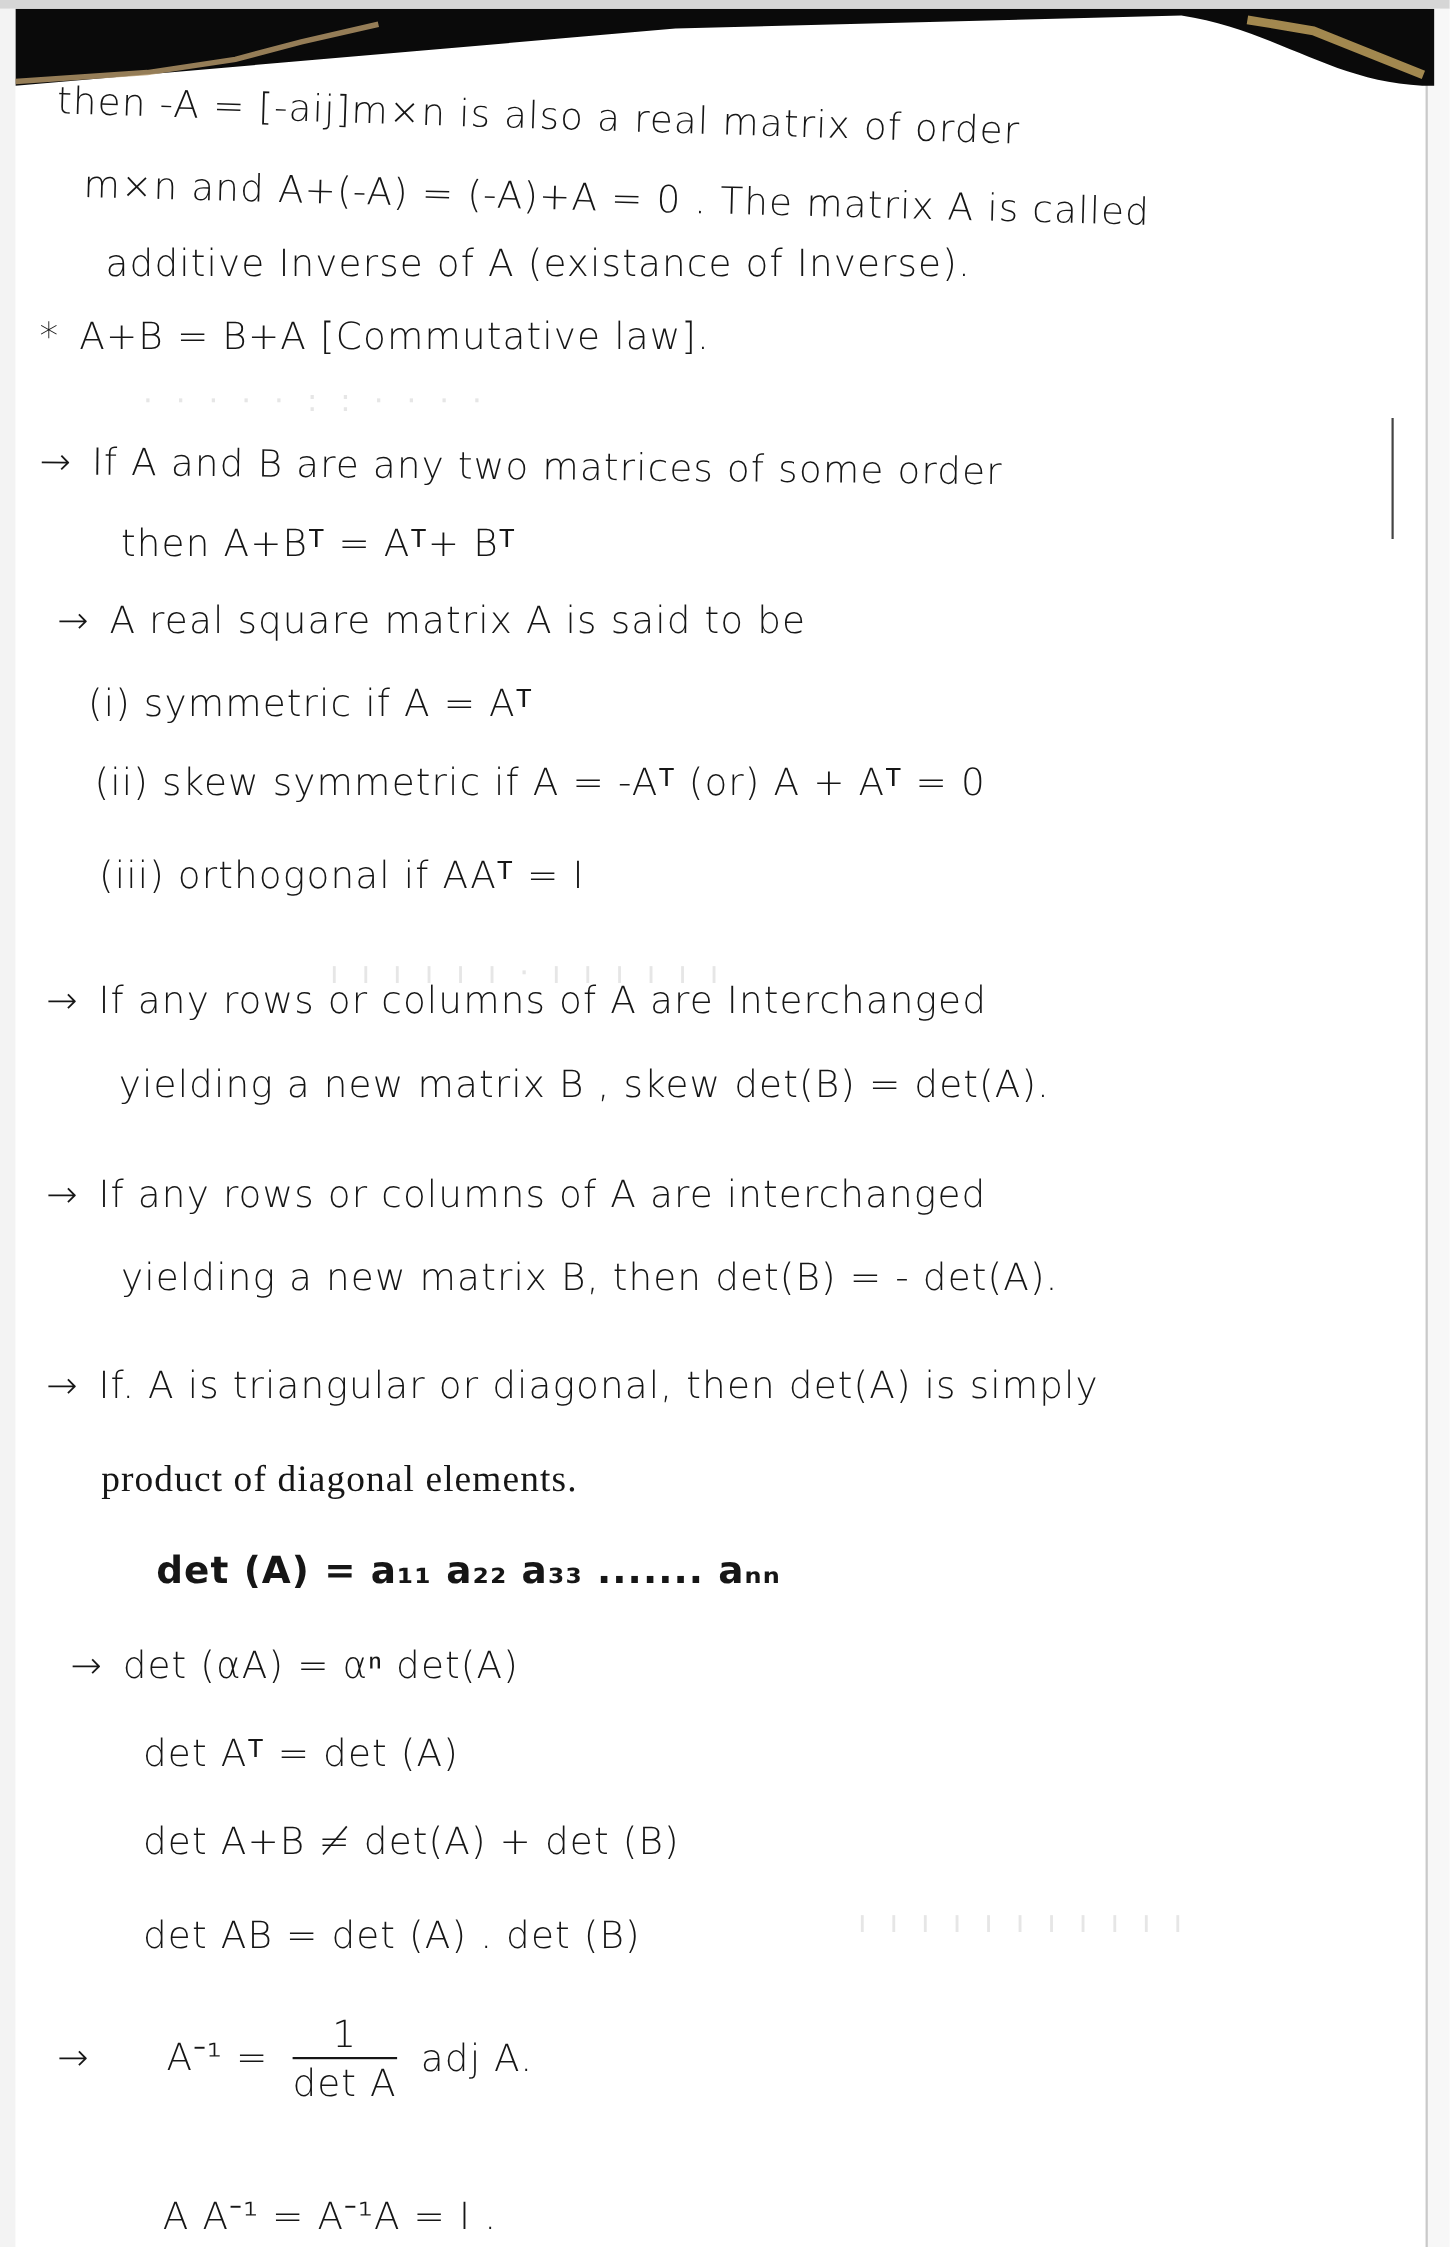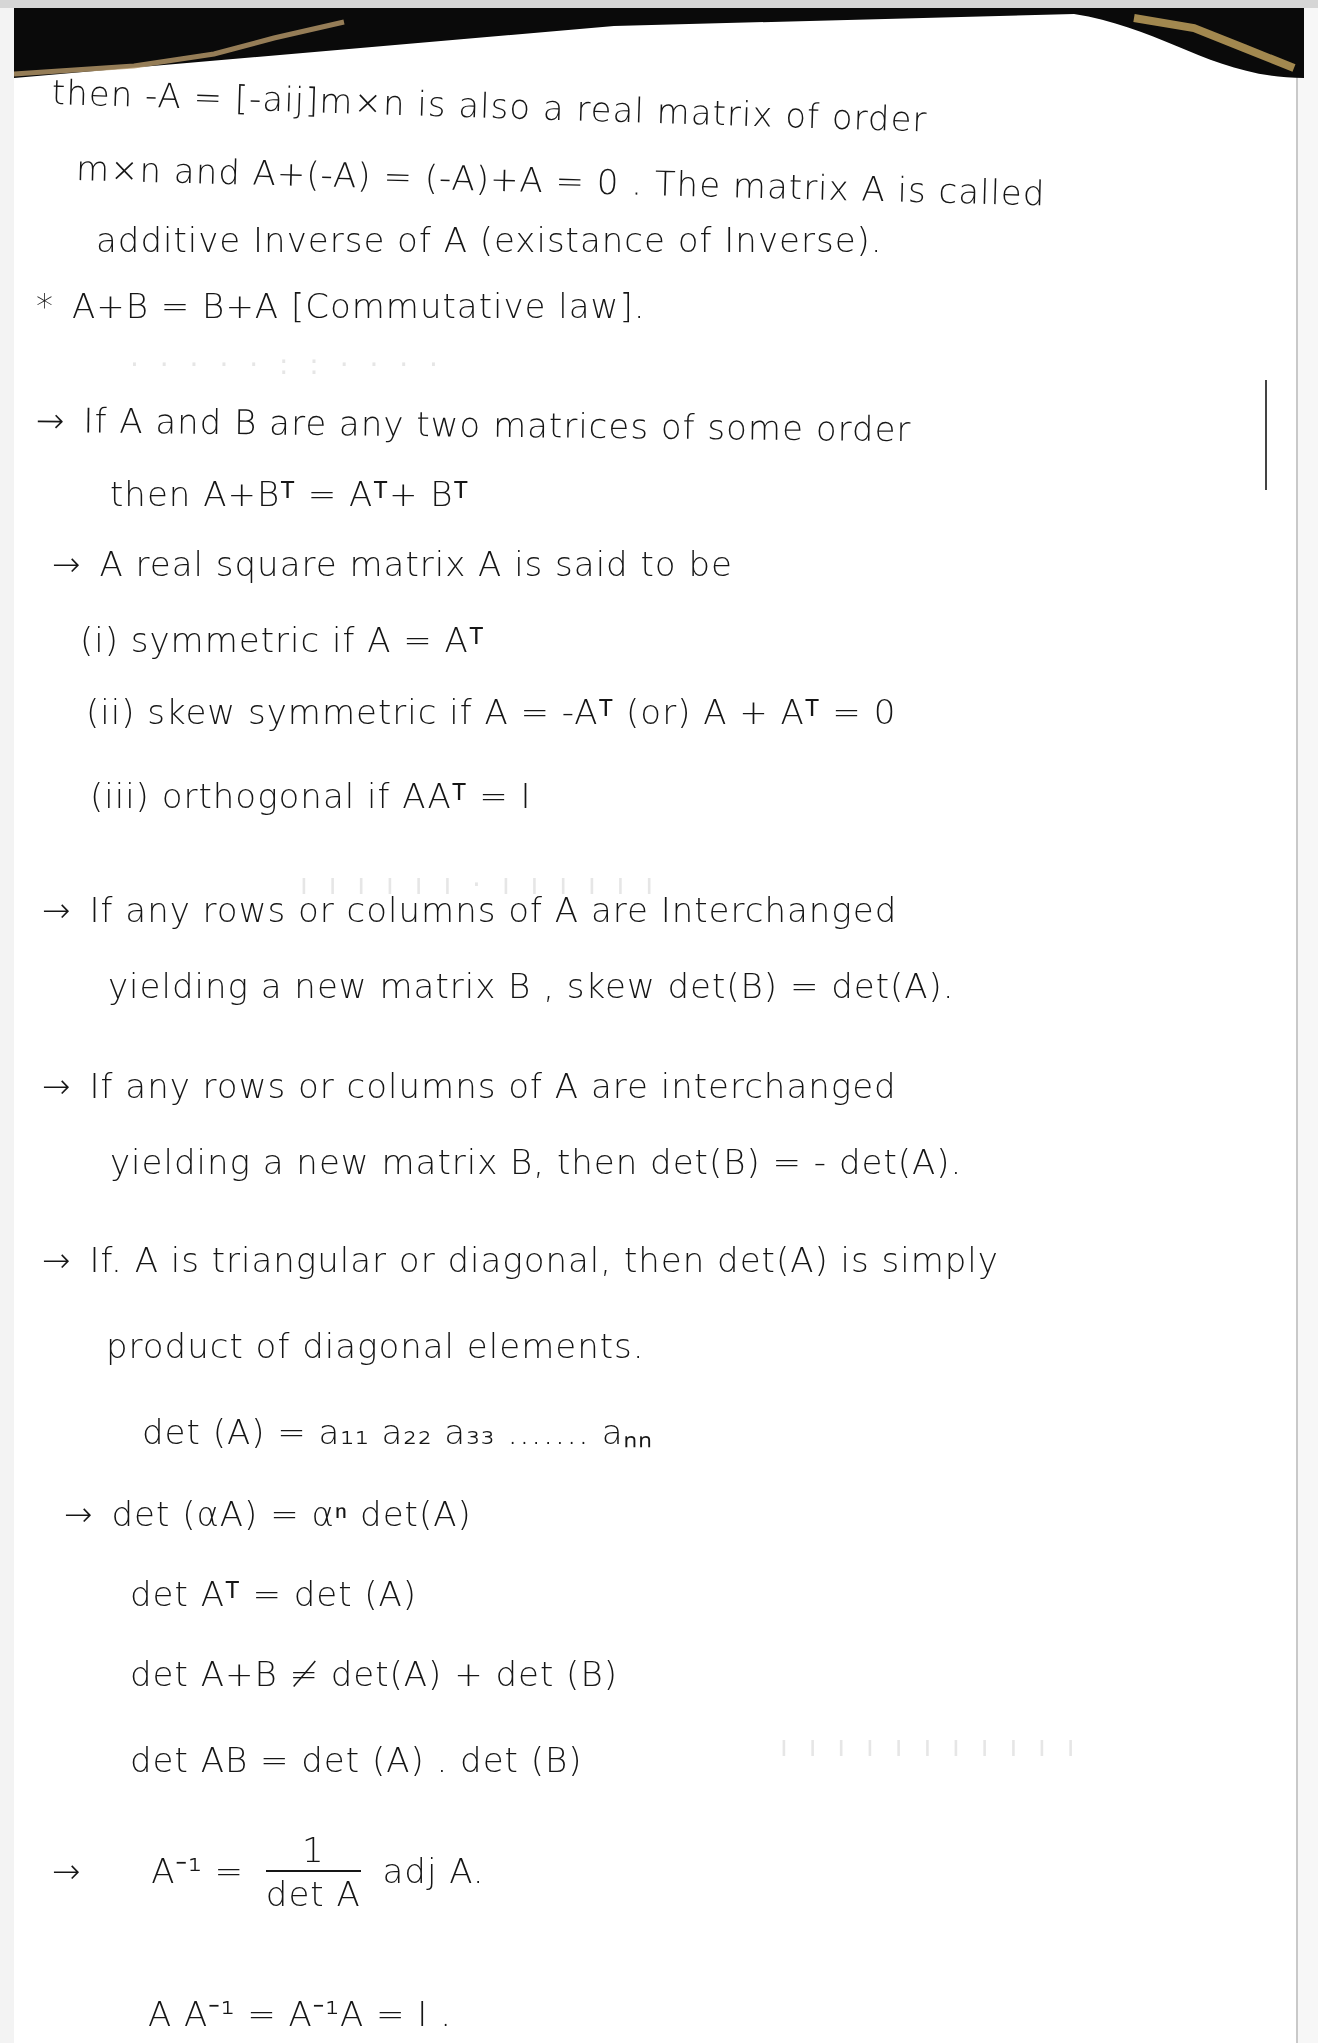--- a/index.html
+++ b/index.html
@@ -57,22 +57,22 @@
 <div class="line" style="left:86px; top:692px;"><span>(ii)  skew  symmetric   if   A = -Aᵀ   (or)   A + Aᵀ = 0</span></div>
 <div class="line" style="left:90px; top:776px;"><span>(iii)  orthogonal  if   AAᵀ = I</span></div>
 
 <div class="line" style="left:42px; top:890px;"><span class="arrow">→</span><span>If  any  rows  or  columns  of  A  are  Interchanged</span></div>
 <div class="line" style="left:108px; top:966px;"><span>yielding   a    new  matrix  B ,  skew  det(B) = det(A).</span></div>
 
 <div class="line" style="left:42px; top:1066px;"><span class="arrow">→</span><span>If  any  rows  or  columns  of  A  are  interchanged</span></div>
 <div class="line" style="left:110px; top:1142px;"><span>yielding   a   new  matrix  B,  then  det(B) = - det(A).</span></div>
 
 <div class="line" style="left:42px; top:1240px;"><span class="arrow">→</span><span>If.  A  is  triangular  or  diagonal,  then  det(A)  is  simply</span></div>
-<div class="line" style="left:106px; top:1326px;"><span>product  of  diagonal   elements.</span></div>
-<div class="line" style="left:142px; top:1408px;"><span>det (A) =   a₁₁ a₂₂ a₃₃ ....... aₙₙ</span></div>
+<div class="line" style="left:92px; top:1326px;font-family:Liberation Serif, serif;"><span>product  of  diagonal   elements.</span></div>
+<div class="line" style="left:142px; top:1408px;font-weight:bold;"><span>det (A) =   a₁₁ a₂₂ a₃₃ ....... aₙₙ</span></div>
 
 <div class="line" style="left:64px; top:1494px;"><span class="arrow">→</span><span>det (αA)  =   αⁿ det(A)</span></div>
 <div class="line" style="left:130px; top:1574px;"><span>det  Aᵀ   =    det (A)</span></div>
 <div class="line" style="left:130px; top:1654px;"><span>det  A+B    ≠   det(A)  +  det (B)</span></div>
 <div class="line" style="left:130px; top:1740px;"><span>det  AB =    det (A) .  det (B)</span></div>
 
 <div class="line" style="left:52px; top:1830px;">
   <span class="arrow">→</span>
   <span style="margin-left:40px;">A⁻¹ =</span>
   <span class="frac">

